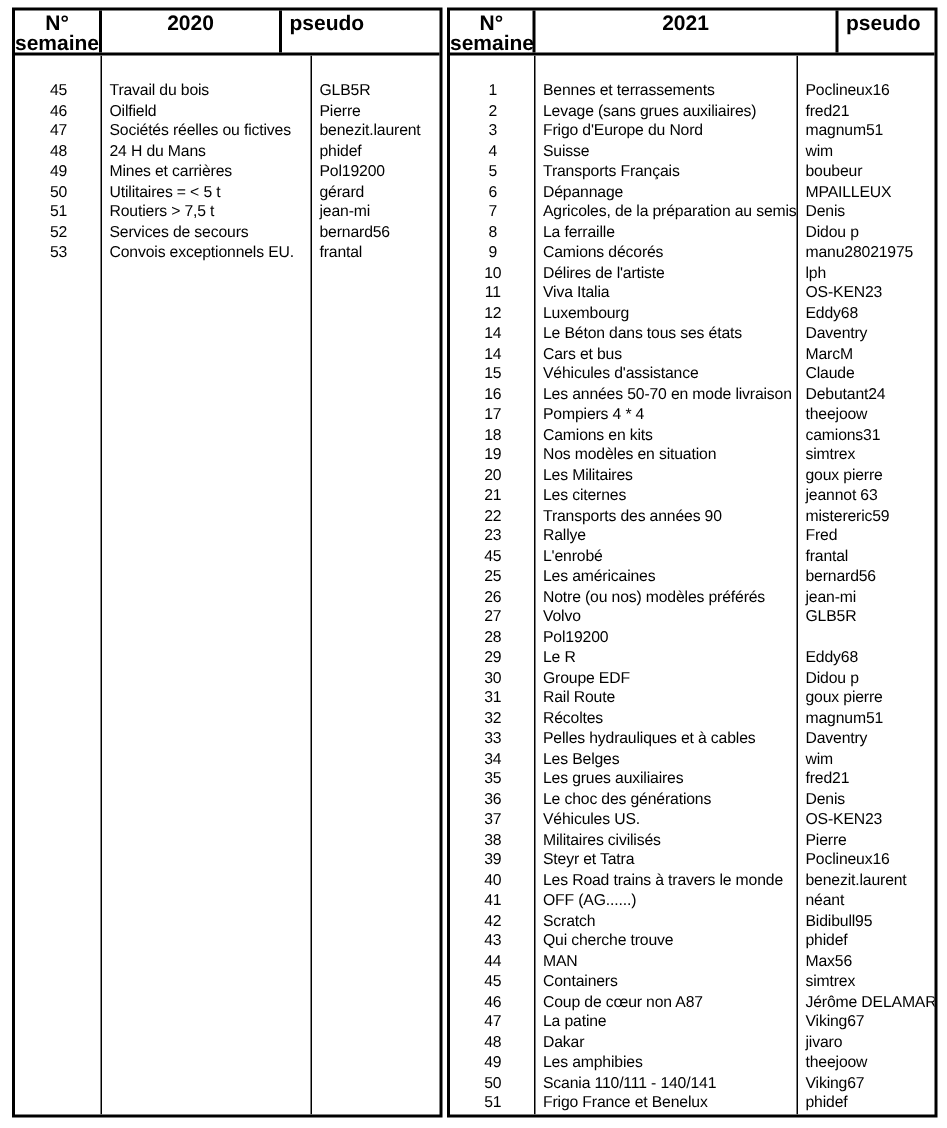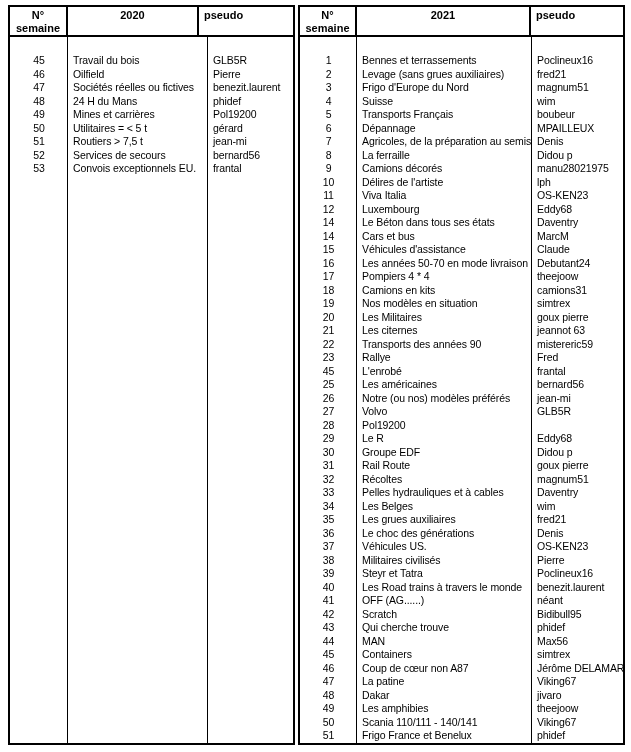--- a/index.html
+++ b/index.html
@@ -14,31 +14,31 @@
     position:absolute;top:5px;height:740px;
     border:2px solid #000;box-sizing:border-box;
     display:flex;flex-direction:column;background:#fff;
   }
   .t-left{left:8px;width:287px;}
   .t-right{left:298px;width:327px;}
 
   .thead{
     display:flex;flex:0 0 30px;height:30px;box-sizing:border-box;
     border-bottom:2px solid #000;
-    font-weight:bold;font-size:11px;line-height:13px;
+    font-weight:bold;font-size:14px;line-height:13px;
   }
   .th{box-sizing:border-box;padding-top:2px;}
   .th-week{text-align:center;border-right:2px solid #000;}
   .th-year{text-align:center;border-right:2px solid #000;}
   .th-pseudo{text-align:left;padding-left:5px;flex:1;border-radius:13px;}
 
   .t-left  .th-week{width:58px;}
-  .t-left  .th-year{width:131px;}
+  .t-left  .th-year{width:120px;}
   .t-right .th-week{width:57px;}
-  .t-right .th-year{width:174px;}
+  .t-right .th-year{width:202px;}
 
   .tbody{
     position:relative;flex:1;overflow:hidden;
     font-size:10.5px;letter-spacing:-0.1px;padding-top:17px;
   }
   .vline{position:absolute;top:0;bottom:0;width:1px;background:#000;}
   .t-left  .vline1{left:57px;}
   .t-left  .vline2{left:197px;}
   .t-right .vline1{left:56px;}
   .t-right .vline2{left:231px;}

